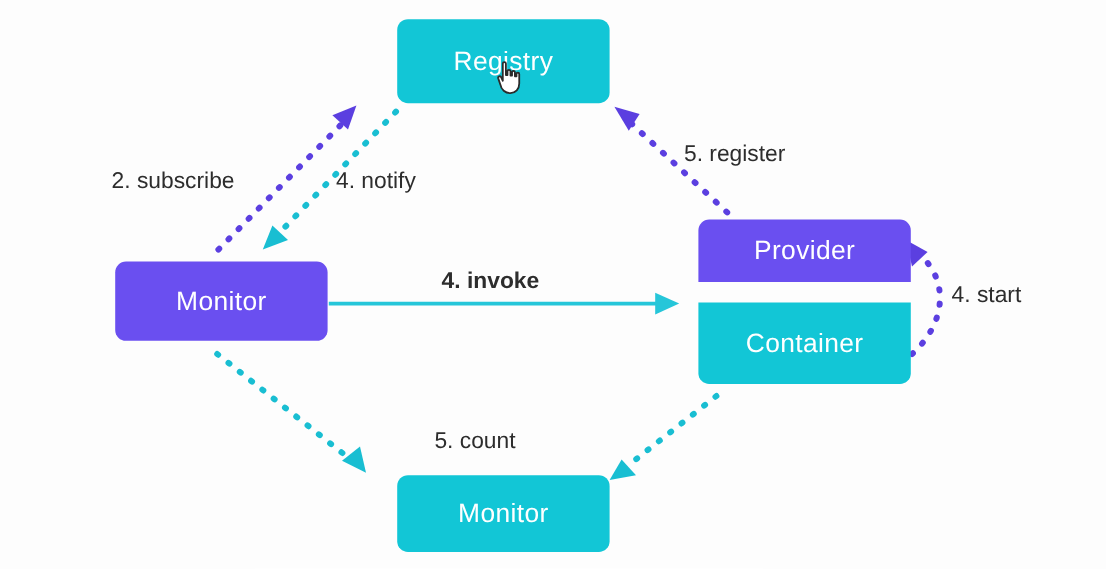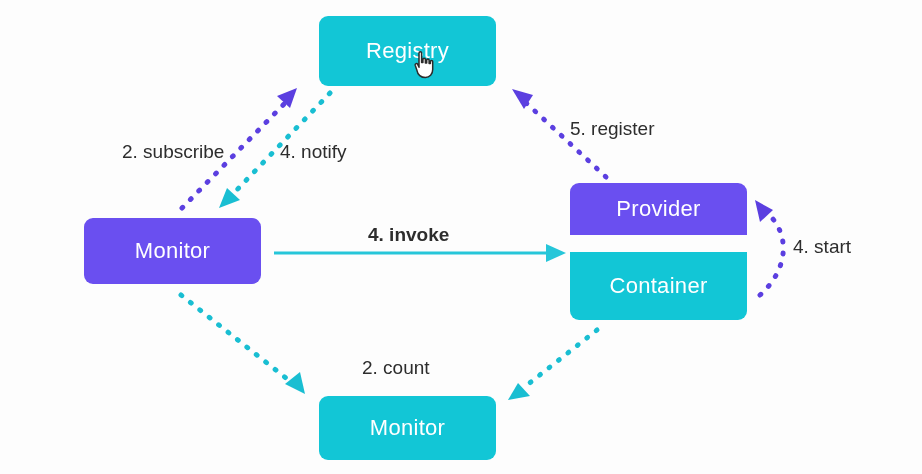--- a/index.html
+++ b/index.html
@@ -18,20 +18,21 @@
   .node {
     position: absolute;
     display: flex;
     align-items: center;
     justify-content: center;
     color: #ffffff;
     font-size: 22px;
     letter-spacing: 0.3px;
     box-sizing: border-box;
     user-select: none;
+    margin-left: 12px;
   }
   .node.cyan  { background: #12c6d6; }
   .node.purple{ background: #6a4ff0; }
 
   #node-registry {
     left: 319px; top: 16px; width: 177px; height: 70px;
     border-radius: 9px;
   }
   #node-consumer {
     left: 84px; top: 218px; width: 177px; height: 66px;
@@ -50,21 +51,21 @@
     border-radius: 9px;
   }
 
   .edge-label {
     position: absolute;
     color: #2d2d2d;
     font-size: 19px;
     white-space: nowrap;
     user-select: none;
   }
-  #label-subscribe { left: 93px;  top: 141px; margin-left: 29px; }
+  #label-subscribe { left: 93px;  top: 141px; }
   #label-notify    { left: 280px; top: 141px; }
   #label-register  { left: 570px; top: 118px; }
   #label-start     { left: 793px; top: 236px; }
   #label-invoke    { left: 368px; top: 224px; font-weight: bold; }
   #label-count     { left: 362px; top: 357px; }
 
   svg#wires {
     position: absolute;
     left: 0; top: 0;
     width: 922px; height: 474px;
@@ -139,21 +140,21 @@
 
   <div class="node cyan" id="node-container">
     <span>Container</span>
   </div>
 
   <div class="edge-label" id="label-subscribe">2. subscribe</div>
   <div class="edge-label" id="label-notify">4. notify</div>
   <div class="edge-label" id="label-register">5. register</div>
   <div class="edge-label" id="label-start">4. start</div>
   <div class="edge-label" id="label-invoke">4. invoke</div>
-  <div class="edge-label" id="label-count">2. count</div>
+  <div class="edge-label" id="label-count">5. count</div>
 
   <svg id="cursor" viewBox="0 0 26 30" xmlns="http://www.w3.org/2000/svg">
     <path d="M9 3 C9 1.3 11.6 1.3 11.6 3 L11.6 12.6 L12.9 12.6 L12.9 9.4
              C12.9 7.8 15.4 7.8 15.4 9.4 L15.4 13 L16.7 13 L16.7 10.2
              C16.7 8.7 19.1 8.7 19.1 10.2 L19.1 13.6 L20.4 13.6 L20.4 11.6
              C20.4 10.2 22.7 10.2 22.7 11.6 L22.7 19.5
              C22.7 24.3 19.6 27.6 15.4 27.6 C11 27.6 7.6 24.6 7 20.6
              L5.2 15.3 C4.7 13.7 7 12.8 7.7 14.4 L9 17.3 Z" fill="#ffffff" stroke="#2b2b2b" stroke-width="1.5" stroke-linejoin="round"></path>
   </svg>
 

